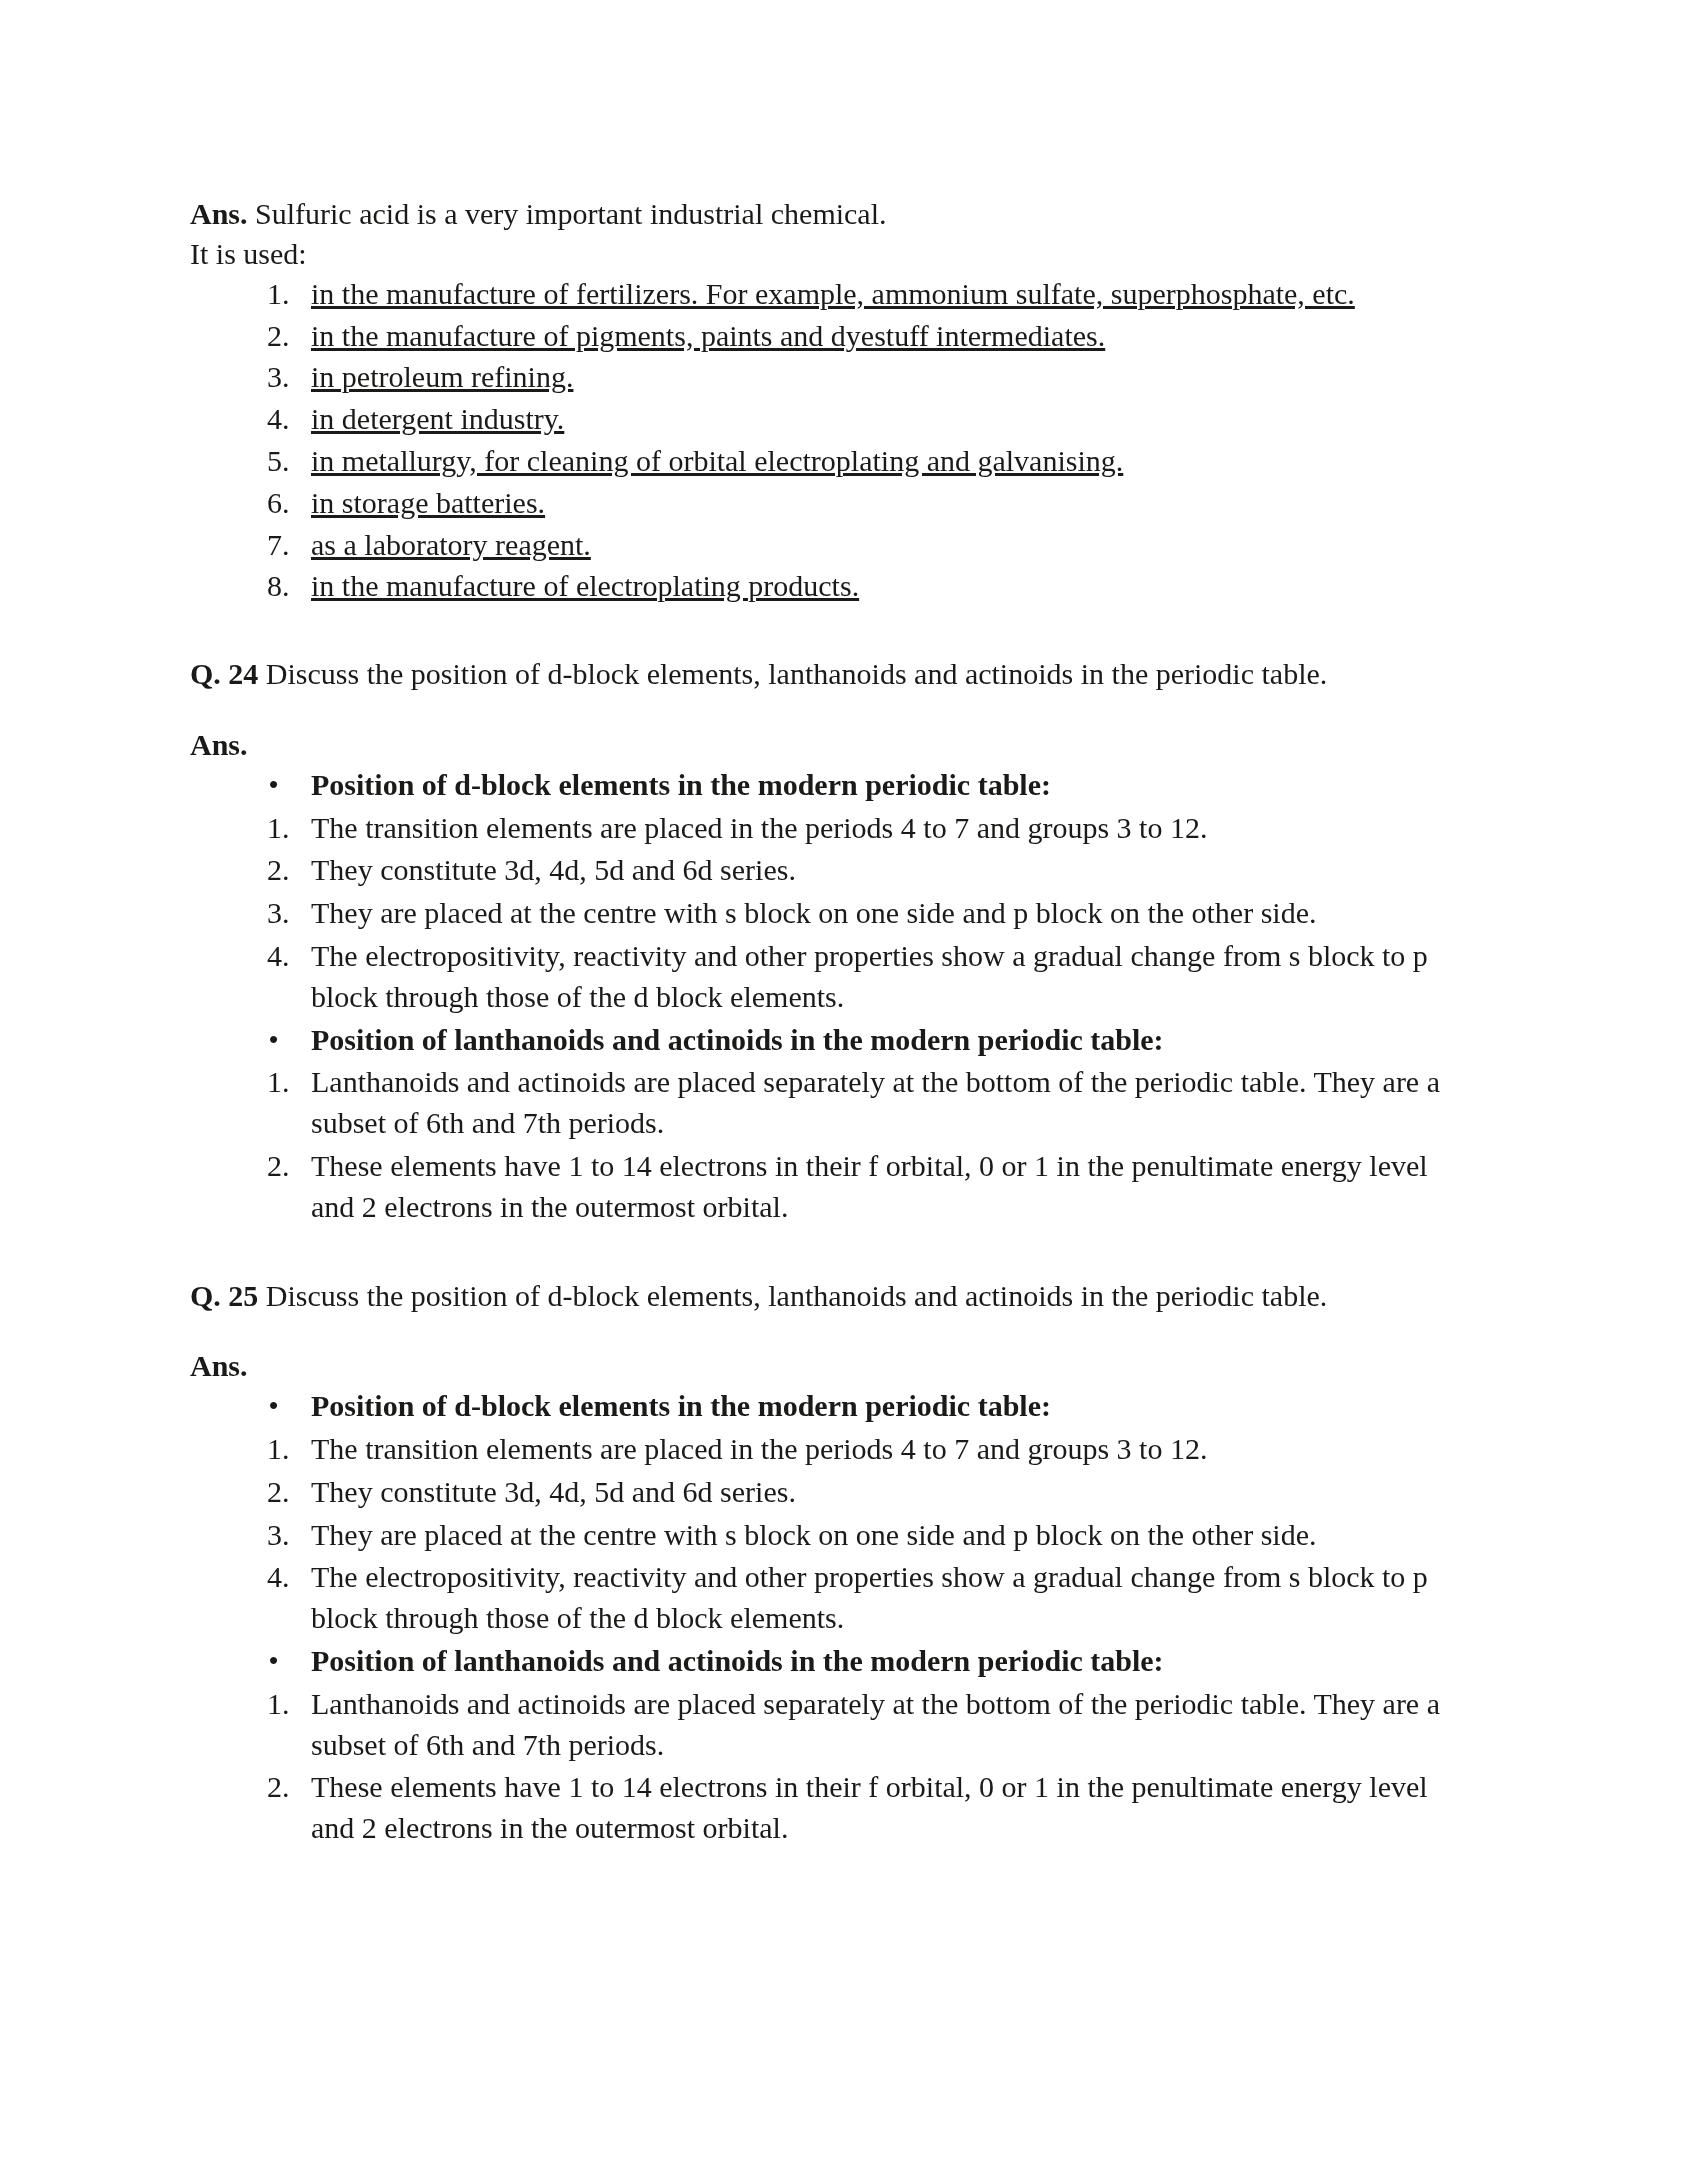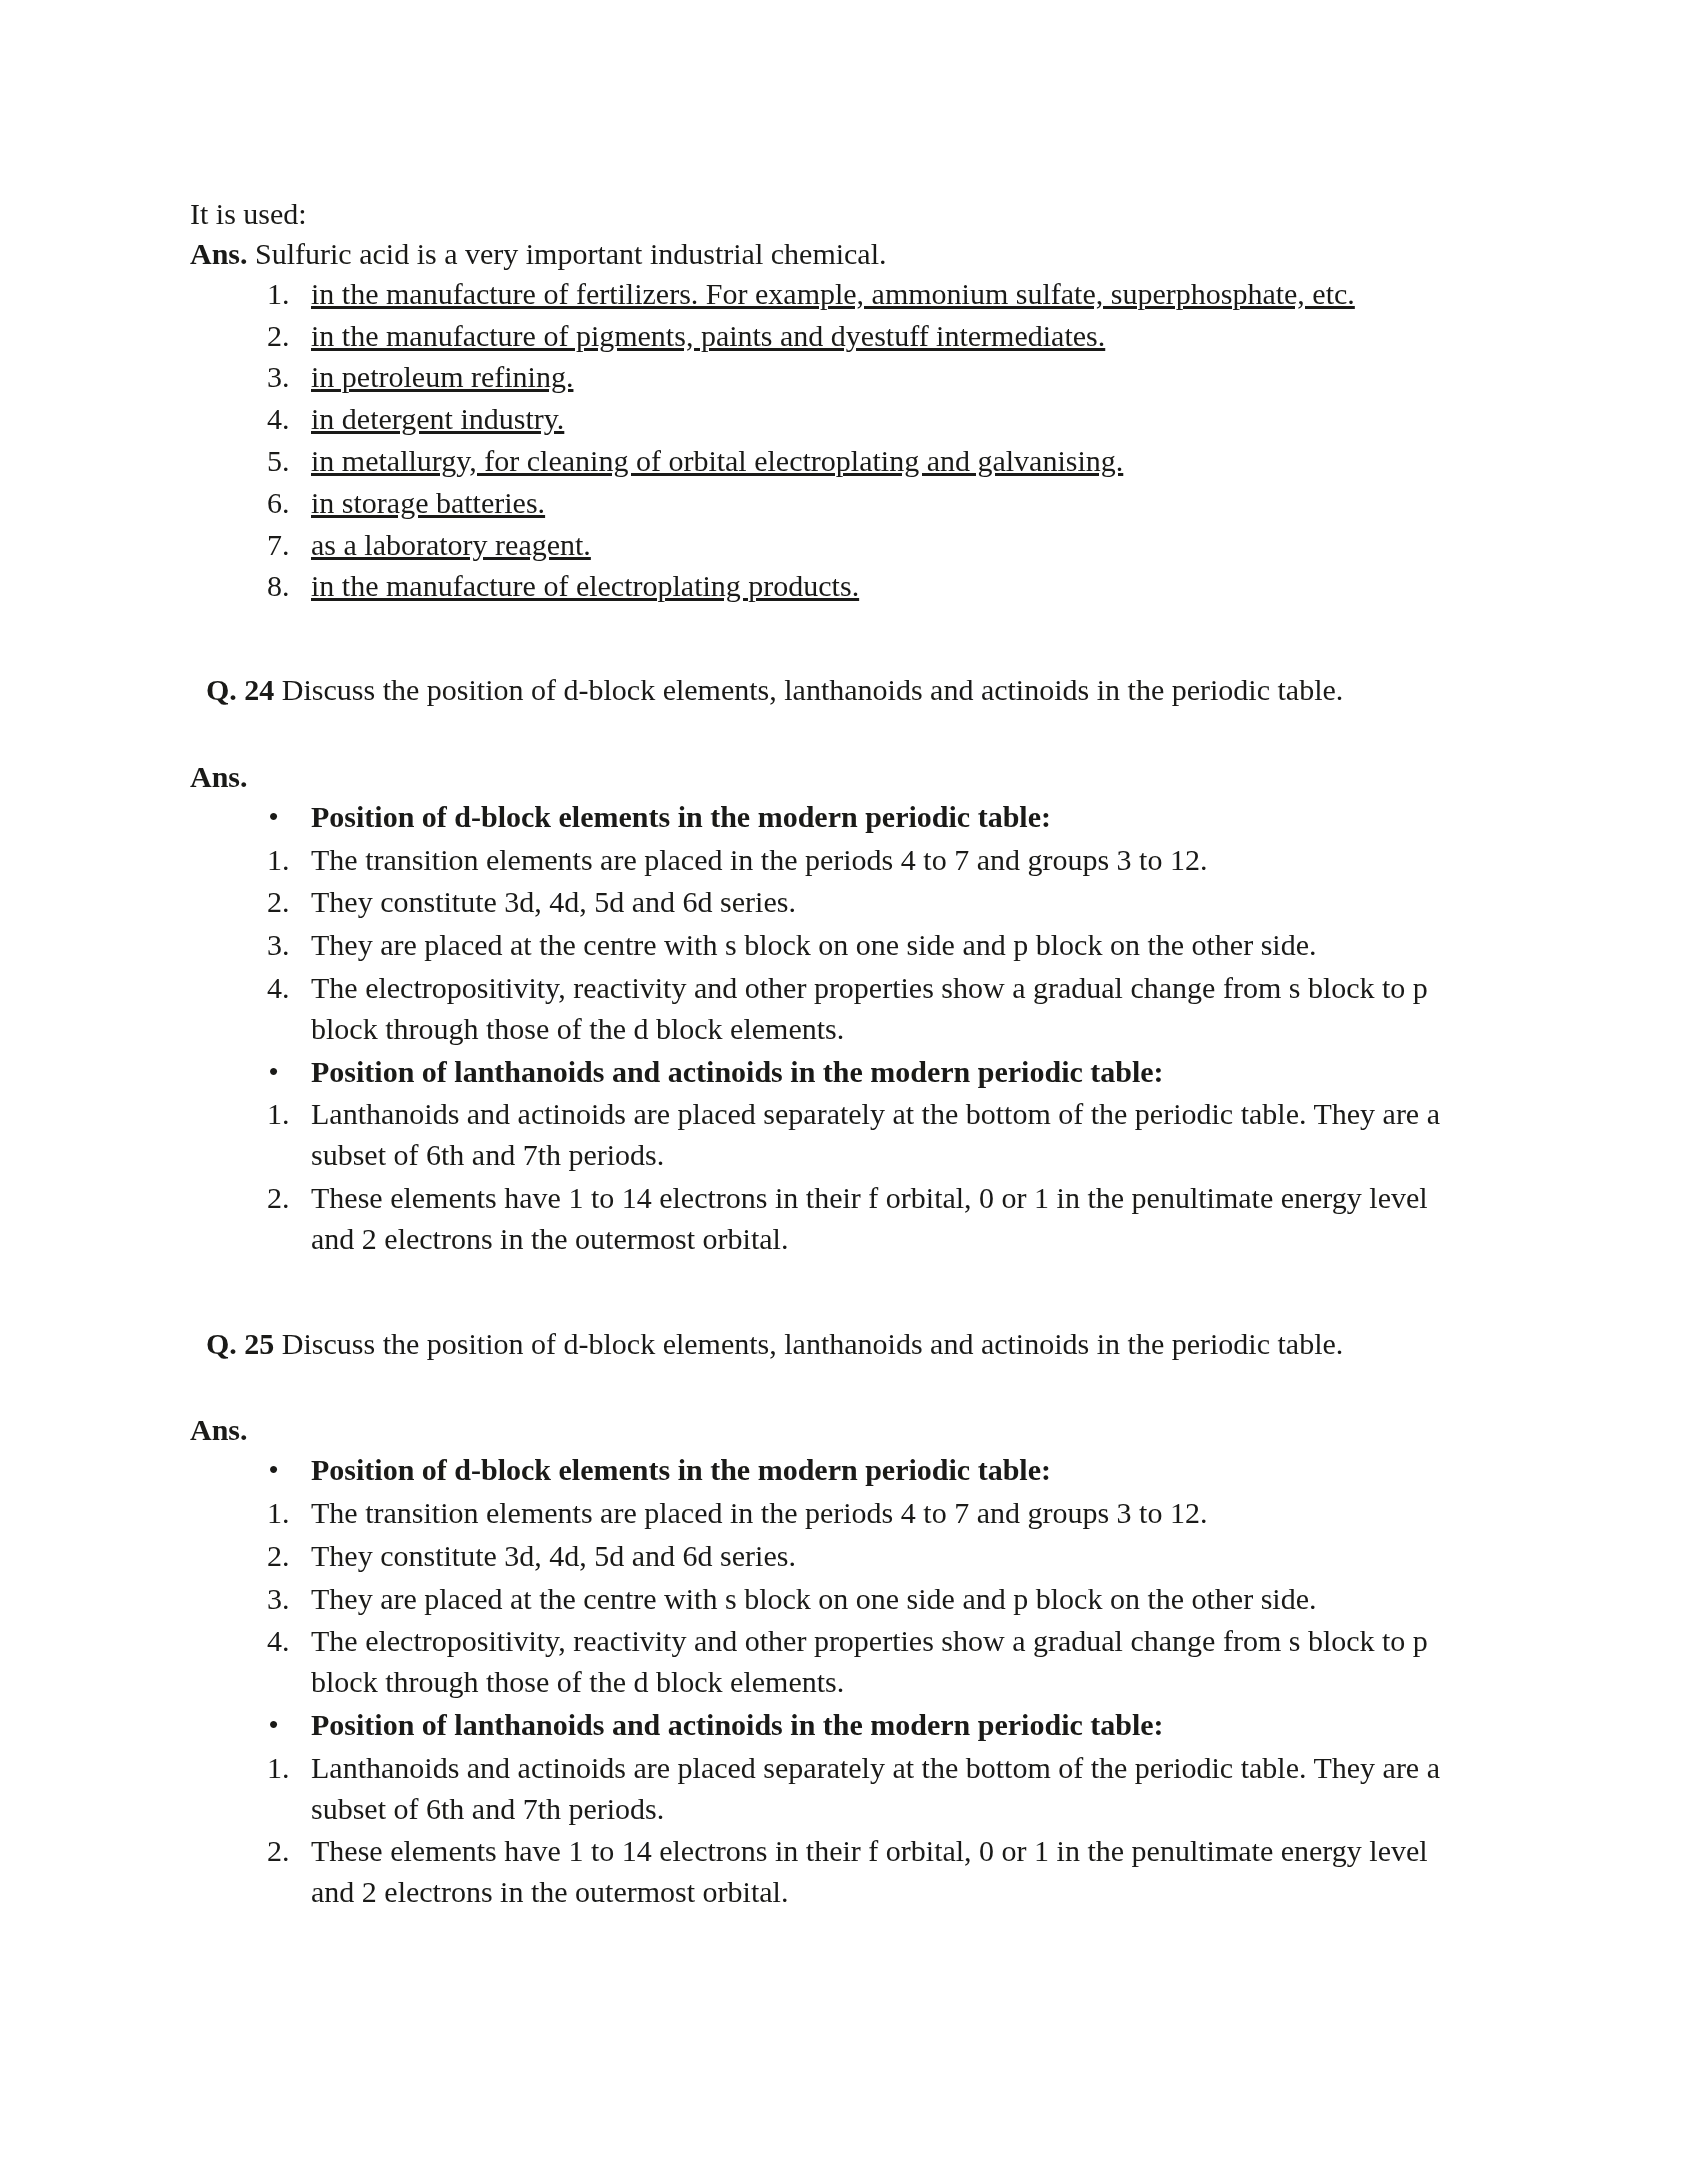--- a/index.html
+++ b/index.html
@@ -34,21 +34,21 @@
     font-size: 30px;
     line-height: 1.33;
     text-align: left;
   }
   .para b, .lead {
     font-weight: bold;
   }
 
   
   .qblock {
-    margin: 16px;
+    margin: 0;
     font-size: 30px;
     line-height: 1.36;
   }
   .qlabel {
     font-weight: bold;
   }
 
   .spacer-lg { height: 46px; }
   .spacer-md { height: 30px; }
 
@@ -117,22 +117,22 @@
     vertical-align: super;
     line-height: 0;
   }
 </style>
 </head>
 <body>
 
 <div class="page">
   <div class="content">
 
+    <p class="para"><span class="lead">Ans.</span><span> Sulfuric acid is a very important industrial chemical.</span></p>
     <p class="para">It is used:</p>
-    <p class="para"><span class="lead">Ans.</span><span> Sulfuric acid is a very important industrial chemical.</span></p>
 
     <ol class="num-list">
       <li>in the manufacture of fertilizers. For example, ammonium sulfate, superphosphate, etc.</li>
       <li>in the manufacture of pigments, paints and dyestuff intermediates.</li>
       <li>in petroleum refining.</li>
       <li>in detergent industry.</li>
       <li>in metallurgy, for cleaning of orbital electroplating and galvanising.</li>
       <li>in storage batteries.</li>
       <li>as a laboratory reagent.</li>
       <li>in the manufacture of electroplating products.</li>

